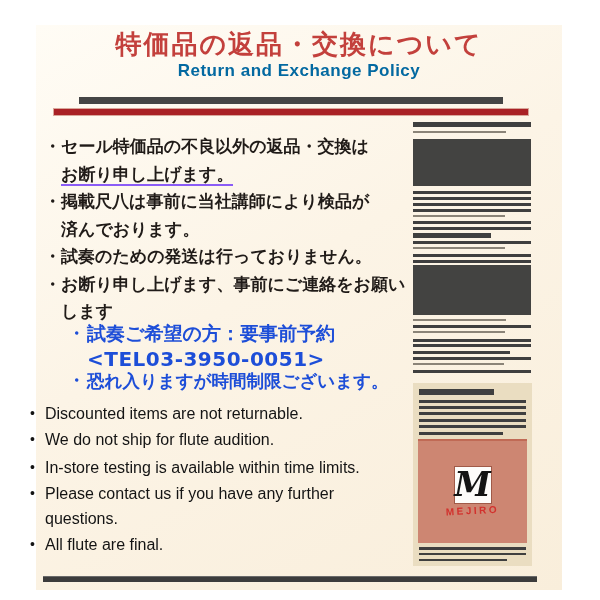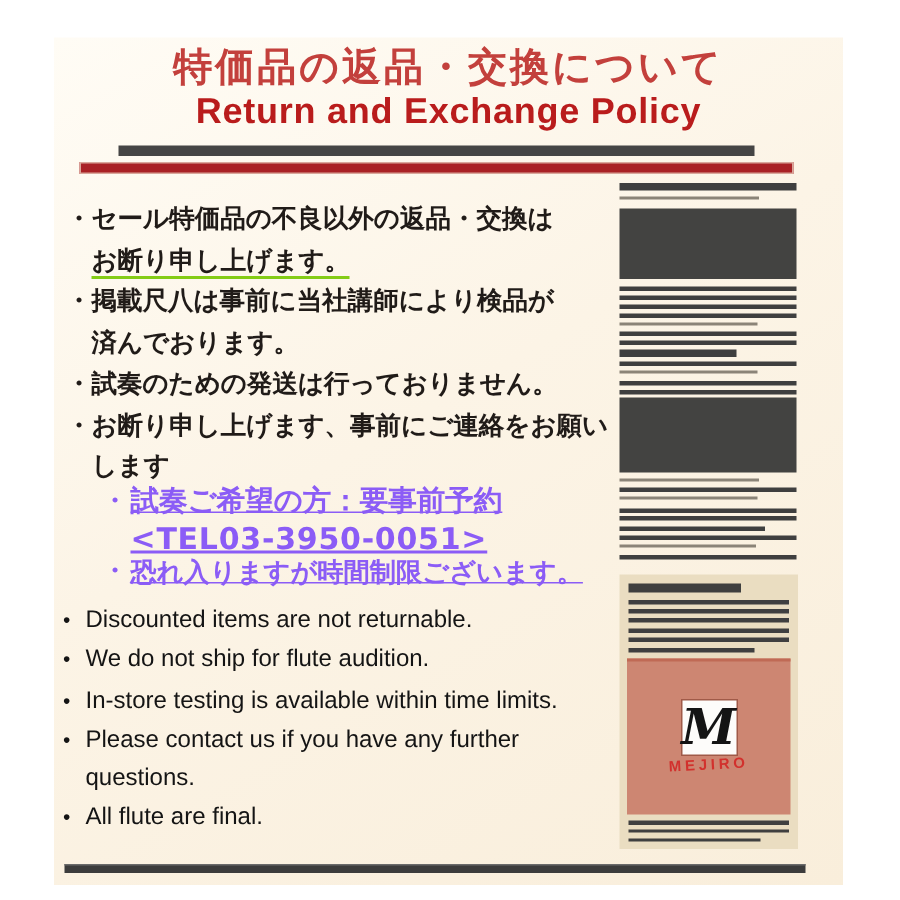--- a/index.html
+++ b/index.html
@@ -11,46 +11,46 @@
     background:linear-gradient(150deg,#fffcf5 0%, #fcf4e6 45%, #f9eedb 100%);
   }
 
   .title-ja {
     position:absolute; left:36px; top:27px; width:526px; text-align:center;
     color:#c3403c; font-size:26px; font-weight:bold; letter-spacing:2px;
     font-family:"DejaVu Sans", sans-serif;
   }
   .title-en {
     position:absolute; left:36px; top:61px; width:526px; text-align:center;
-    color:#b91c1c; font-size:24px; font-weight:bold; letter-spacing:0.5px;
+    color:#0369a1; font-size:17px; font-weight:bold; letter-spacing:0.5px;
   }
   .divider-gray { position:absolute; left:79px; top:97px; width:424px; height:7px; background:#454545; }
   .divider-red  { position:absolute; left:53px; top:108px; width:476px; height:8px; background:#a92125; border:1px solid #d9a79b; }
 
   
   .ja-list {
     position:absolute; left:44px; top:133px; width:372px;
     color:#201b18; font-size:17px; font-weight:600; line-height:27.5px;
     font-family:"DejaVu Sans", sans-serif;
   }
   .ja-item { position:relative; padding-left:17px; }
   .ja-item::before { content:"・"; position:absolute; left:0; top:0; }
-  .u { border-bottom:2px solid #84cc16; }
+  .u { border-bottom:2px solid #8b5cf6; }
 
   
-  .blue-note { position:absolute; color:#8b5cf6; font-weight:bold; font-family:"DejaVu Sans", sans-serif;text-decoration:underline; }
+  .blue-note { position:absolute; color:#1d4ed8; font-weight:bold; font-family:"DejaVu Sans", sans-serif; }
   .blue-1 { left:68px; top:321px; font-size:19px; padding-left:19px; }
   .blue-1::before { content:"・"; position:absolute; left:0; top:1px; font-size:17px; }
   .tel-line { left:87px; top:347px; font-size:20px; letter-spacing:0.5px; }
   .blue-2 { left:68px; top:369px; font-size:17.5px; padding-left:19px; }
   .blue-2::before { content:"・"; position:absolute; left:0; top:0px; font-size:17px; }
 
   
   .en-list {
-    position:absolute; left:40px; top:401px; width:378px;
+    position:absolute; left:28px; top:401px; width:378px;
     color:#141414; font-size:16px; line-height:25.5px;
   }
   .en-item { position:relative; padding-left:17px; }
   .en-item::before { content:"•"; position:absolute; left:2px; top:0; font-size:14px; }
   .gap-top { margin-top:3px; }
 
   
   .rcol { position:absolute; left:413px; top:120px; width:118px; height:256px; }
   .ln  { position:absolute; left:0; width:100%; height:2.5px; background:#3f3f3f; }
   .g   { background:#8b8478; height:2px; }

